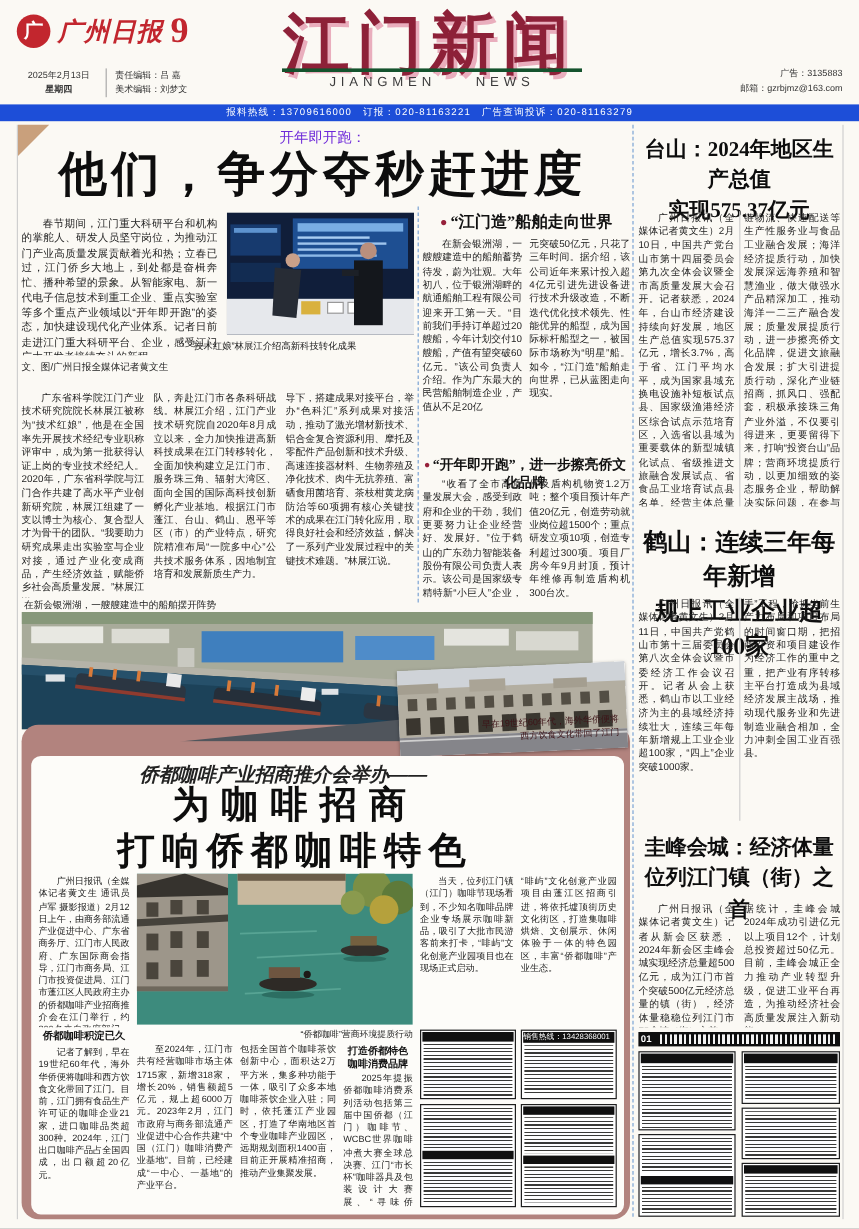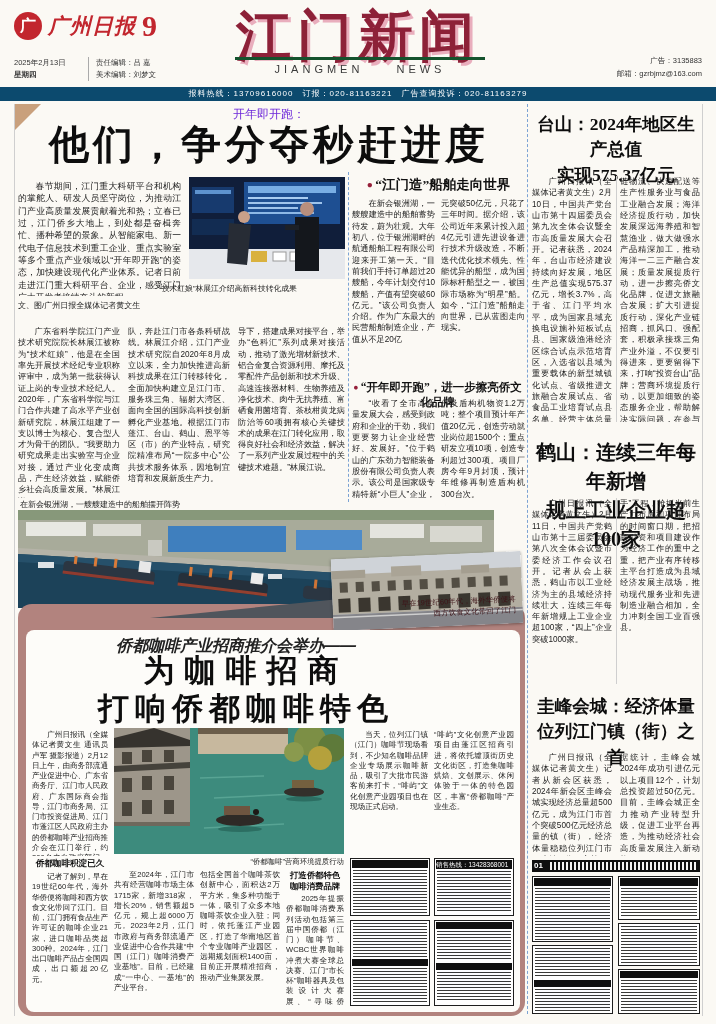--- a/index.html
+++ b/index.html
@@ -29,39 +29,39 @@
 
 <div class="page">
 
   <div class="abs" style="left:14px;top:12px;display:flex;align-items:center;gap:6px;">
     <span class="abs" style="position:static;width:28px;height:28px;border-radius:50%;background:#c2262e;color:#fff;
        display:inline-flex;align-items:center;justify-content:center;font-weight:bold;font-size:16px;">广</span>
     <span class="serif b" style="color:#c2262e;font-size:21px;font-style:italic;letter-spacing:1px;">广州日报</span>
     <span class="serif b" style="color:#c2262e;font-size:30px;line-height:28px;">9</span>
   </div>
 
-  <div class="abs" style="left:14px;top:57px;width:70px;font-size:7.5px;line-height:1.6;color:#333;">
+  <div class="abs" style="left:14px;top:57px;width:70px;font-size:7.5px;line-height:1.6;color:#333;text-align:center;">
     <div>2025年2月13日</div>
     <div class="b">星期四</div>
   </div>
   <div class="abs" style="left:88px;top:57px;width:110px;font-size:7.5px;line-height:1.6;color:#333;border-left:1px solid #aaa;padding-left:7px;">
     <div>责任编辑：吕 嘉</div>
     <div>美术编辑：刘梦文</div>
   </div>
 
   <div class="abs serif b mast-title ctr" style="left:178px;top:2px;width:360px;font-size:55px;line-height:70px;">江门新闻</div>
   <div class="abs ctr" style="left:235px;top:57px;width:250px;border-top:3px solid #14532d;padding-top:3px;
        font-size:11px;letter-spacing:4px;word-spacing:26px;color:#3a3a3a;">JIANGMEN NEWS</div>
 
   <div class="abs rt" style="left:530px;top:55px;width:172px;font-size:7.5px;line-height:1.7;color:#333;">
     <div>广告：3135883</div>
     <div>邮箱：gzrbjmz@163.com</div>
   </div>
 
-  <div class="abs ctr" style="left:0;top:87px;width:716px;height:14px;background:#0c4a6e;color:#fff;
+  <div class="abs ctr" style="left:0;top:87px;width:716px;height:14px;background:#1d4ed8;color:#fff;
        font-size:8px;line-height:14px;letter-spacing:1px;text-align:center;">报料热线：13709616000　订报：020-81163221　广告查询投诉：020-81163279</div>
 
   <div class="abs hairline" style="left:14px;top:104px;width:1px;height:912px;"></div>
   <div class="abs hairline" style="left:702px;top:104px;width:1px;height:912px;"></div>
   <div class="abs bluedash" style="left:527px;top:104px;width:0;height:910px;"></div>
   <div class="abs" style="left:15px;top:104px;width:0;height:0;border-top:26px solid #c9a07c;border-right:26px solid transparent;"></div>
 
   <div class="abs ctr" style="left:18px;top:106px;width:502px;font-size:12px;color:#6d28d9;">开年即开跑：</div>
   <div class="abs serif b ctr" style="left:18px;top:117px;width:502px;font-size:40px;letter-spacing:4px;color:#0d0d0d;">他们，争分夺秒赶进度</div>
 

